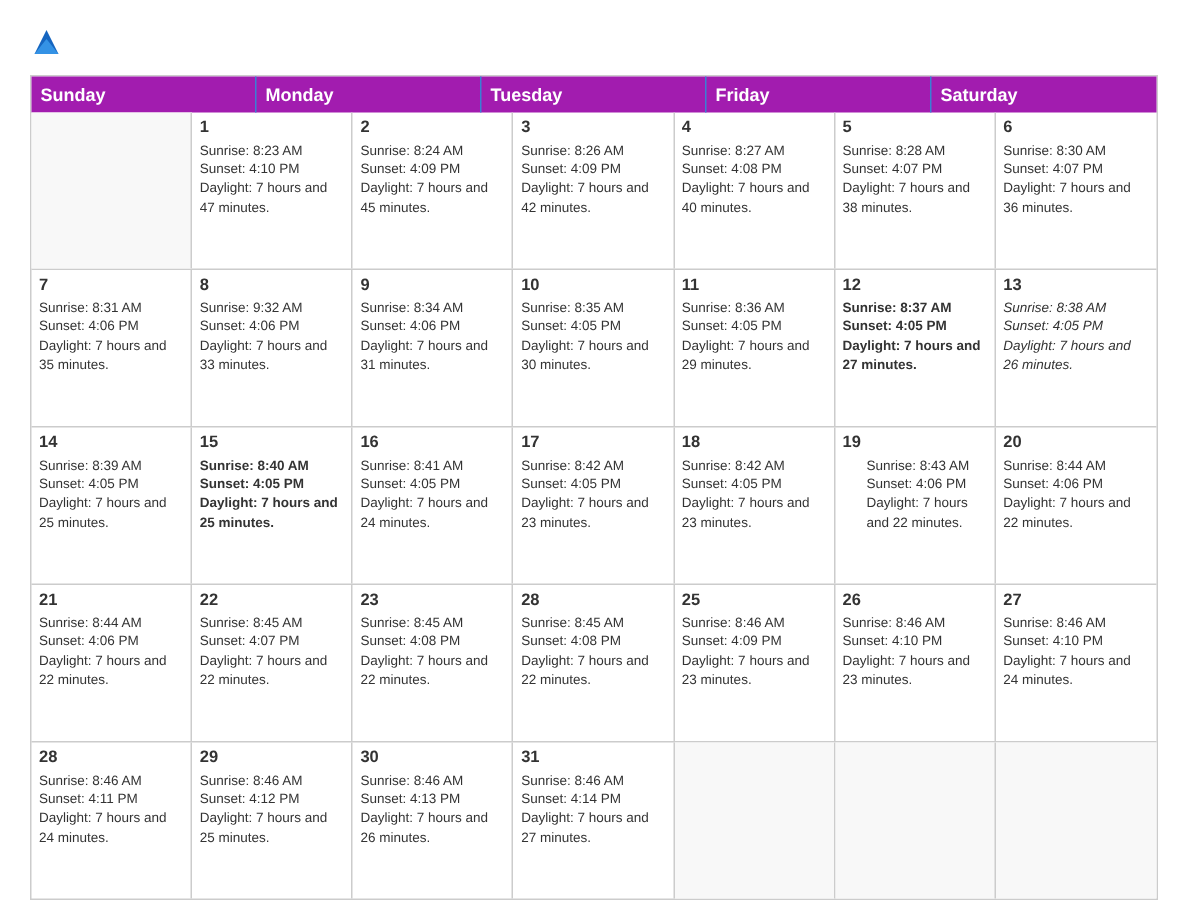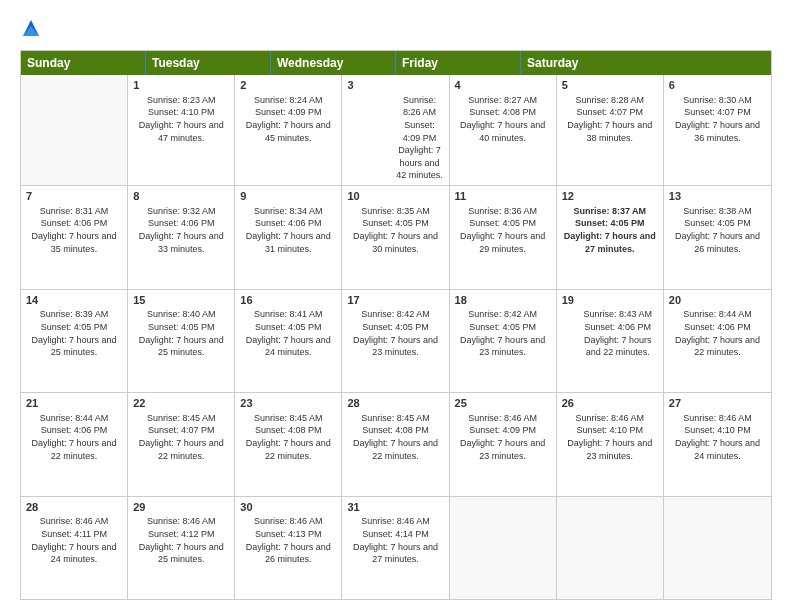--- a/index.html
+++ b/index.html
@@ -51,22 +51,22 @@
       color: #555;
     }
     .calendar {
       flex: 1;
       display: flex;
       flex-direction: column;
       border: 1px solid #ccc;
     }
     .cal-header {
       display: grid;
-      grid-template-columns: repeat(6, 1fr);
-      background: #4d7c0f;
+      grid-template-columns: repeat(5, 1fr);
+      background: #a21caf;
     }
     .cal-header-cell {
       color: #fff;
       font-size: 12px;
       font-weight: bold;
       padding: 5px 6px;
       text-align: left;
       border-right: 1px solid #3a7fd4;
     }
     .cal-header-cell:last-child { border-right: none; }
@@ -97,21 +97,20 @@
       font-size: 11px;
       font-weight: bold;
       color: #333;
       display: block;
       margin-bottom: 1px;
     }
     .cell-content {
       font-size: 9px;
       color: #333;
       line-height: 1.4;
-      text-align: center;
     }
   </style>
 </head>
 <body>
 
 <div class="page">
   <div class="header">
     <div class="logo">
       <div class="logo-text">
         <span class="logo-general"></span>
@@ -124,43 +123,43 @@
     </div>
     <div class="title-block">
       <div class="month-title"></div>
       <div class="location"></div>
     </div>
   </div>
 
   <div class="calendar">
     <div class="cal-header" id="cal-header-row">
         <div class="cal-header-cell">Sunday</div>
+        <div class="cal-header-cell">Monday</div>
         <div class="cal-header-cell">Tuesday</div>
-        <div class="cal-header-cell">Wednesday</div>
         <div class="cal-header-cell">Friday</div>
         <div class="cal-header-cell">Saturday</div>
       </div>
     <div class="cal-body" id="cal-body">
         <div class="cal-row">
           <div class="cal-cell empty"></div>
           <div class="cal-cell">
             <span class="day-num">1</span>
             <div class="cell-content" style="white-space: pre-line;">Sunrise: 8:23 AM
 Sunset: 4:10 PM
 Daylight: 7 hours and 47 minutes.</div>
           </div>
           <div class="cal-cell">
             <span class="day-num">2</span>
             <div class="cell-content" style="white-space: pre-line;">Sunrise: 8:24 AM
 Sunset: 4:09 PM
 Daylight: 7 hours and 45 minutes.</div>
           </div>
           <div class="cal-cell">
             <span class="day-num">3</span>
-            <div class="cell-content" style="white-space: pre-line; margin-left: 48px;">Sunrise: 8:26 AM
+            <div class="cell-content" style="white-space: pre-line;">Sunrise: 8:26 AM
 Sunset: 4:09 PM
 Daylight: 7 hours and 42 minutes.</div>
           </div>
           <div class="cal-cell">
             <span class="day-num">4</span>
             <div class="cell-content" style="white-space: pre-line;">Sunrise: 8:27 AM
 Sunset: 4:08 PM
 Daylight: 7 hours and 40 minutes.</div>
           </div>
           <div class="cal-cell">
@@ -208,35 +207,35 @@
 Daylight: 7 hours and 29 minutes.</div>
           </div>
           <div class="cal-cell">
             <span class="day-num">12</span>
             <div class="cell-content" style="white-space: pre-line; font-weight: bold;">Sunrise: 8:37 AM
 Sunset: 4:05 PM
 Daylight: 7 hours and 27 minutes.</div>
           </div>
           <div class="cal-cell">
             <span class="day-num">13</span>
-            <div class="cell-content" style="white-space: pre-line;">Sunrise: 8:38 AM
+            <div class="cell-content" style="white-space: pre-line; font-style: italic;">Sunrise: 8:38 AM
 Sunset: 4:05 PM
 Daylight: 7 hours and 26 minutes.</div>
           </div>
         </div>
         <div class="cal-row">
           <div class="cal-cell">
             <span class="day-num">14</span>
             <div class="cell-content" style="white-space: pre-line;">Sunrise: 8:39 AM
 Sunset: 4:05 PM
 Daylight: 7 hours and 25 minutes.</div>
           </div>
           <div class="cal-cell">
             <span class="day-num">15</span>
-            <div class="cell-content" style="white-space: pre-line;">Sunrise: 8:40 AM
+            <div class="cell-content" style="white-space: pre-line; font-weight: bold;">Sunrise: 8:40 AM
 Sunset: 4:05 PM
 Daylight: 7 hours and 25 minutes.</div>
           </div>
           <div class="cal-cell">
             <span class="day-num">16</span>
             <div class="cell-content" style="white-space: pre-line;">Sunrise: 8:41 AM
 Sunset: 4:05 PM
 Daylight: 7 hours and 24 minutes.</div>
           </div>
           <div class="cal-cell">

